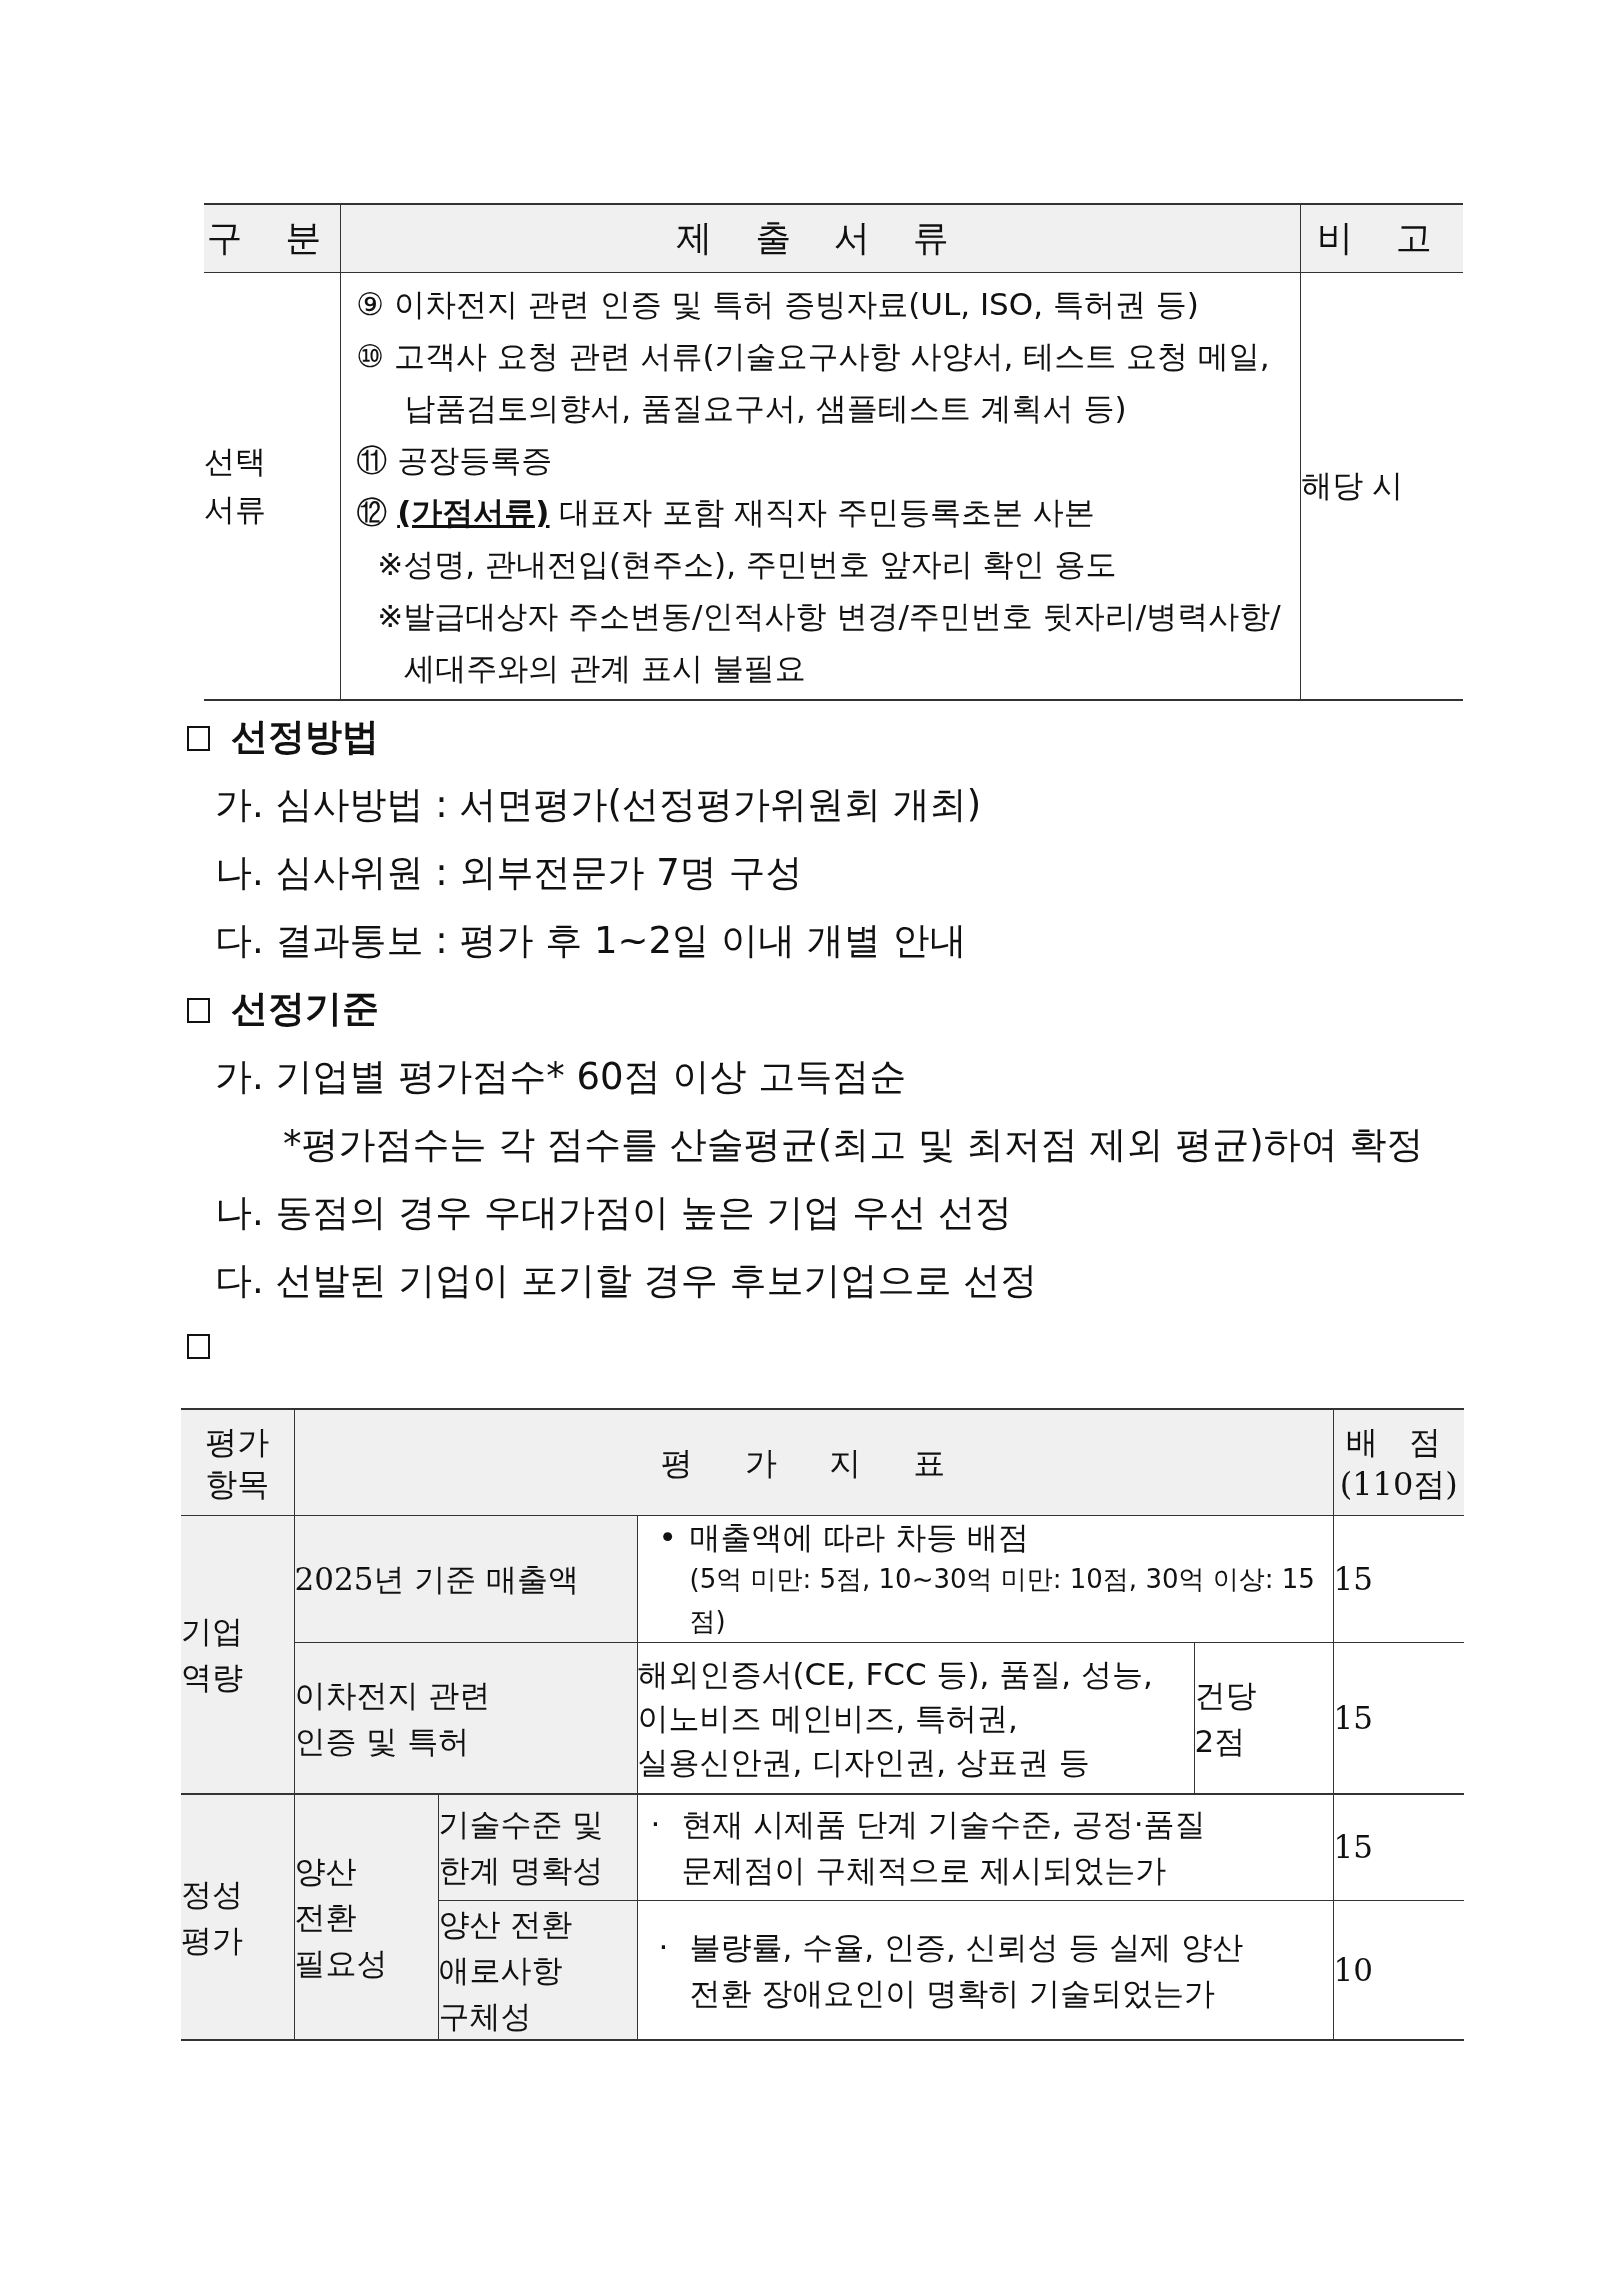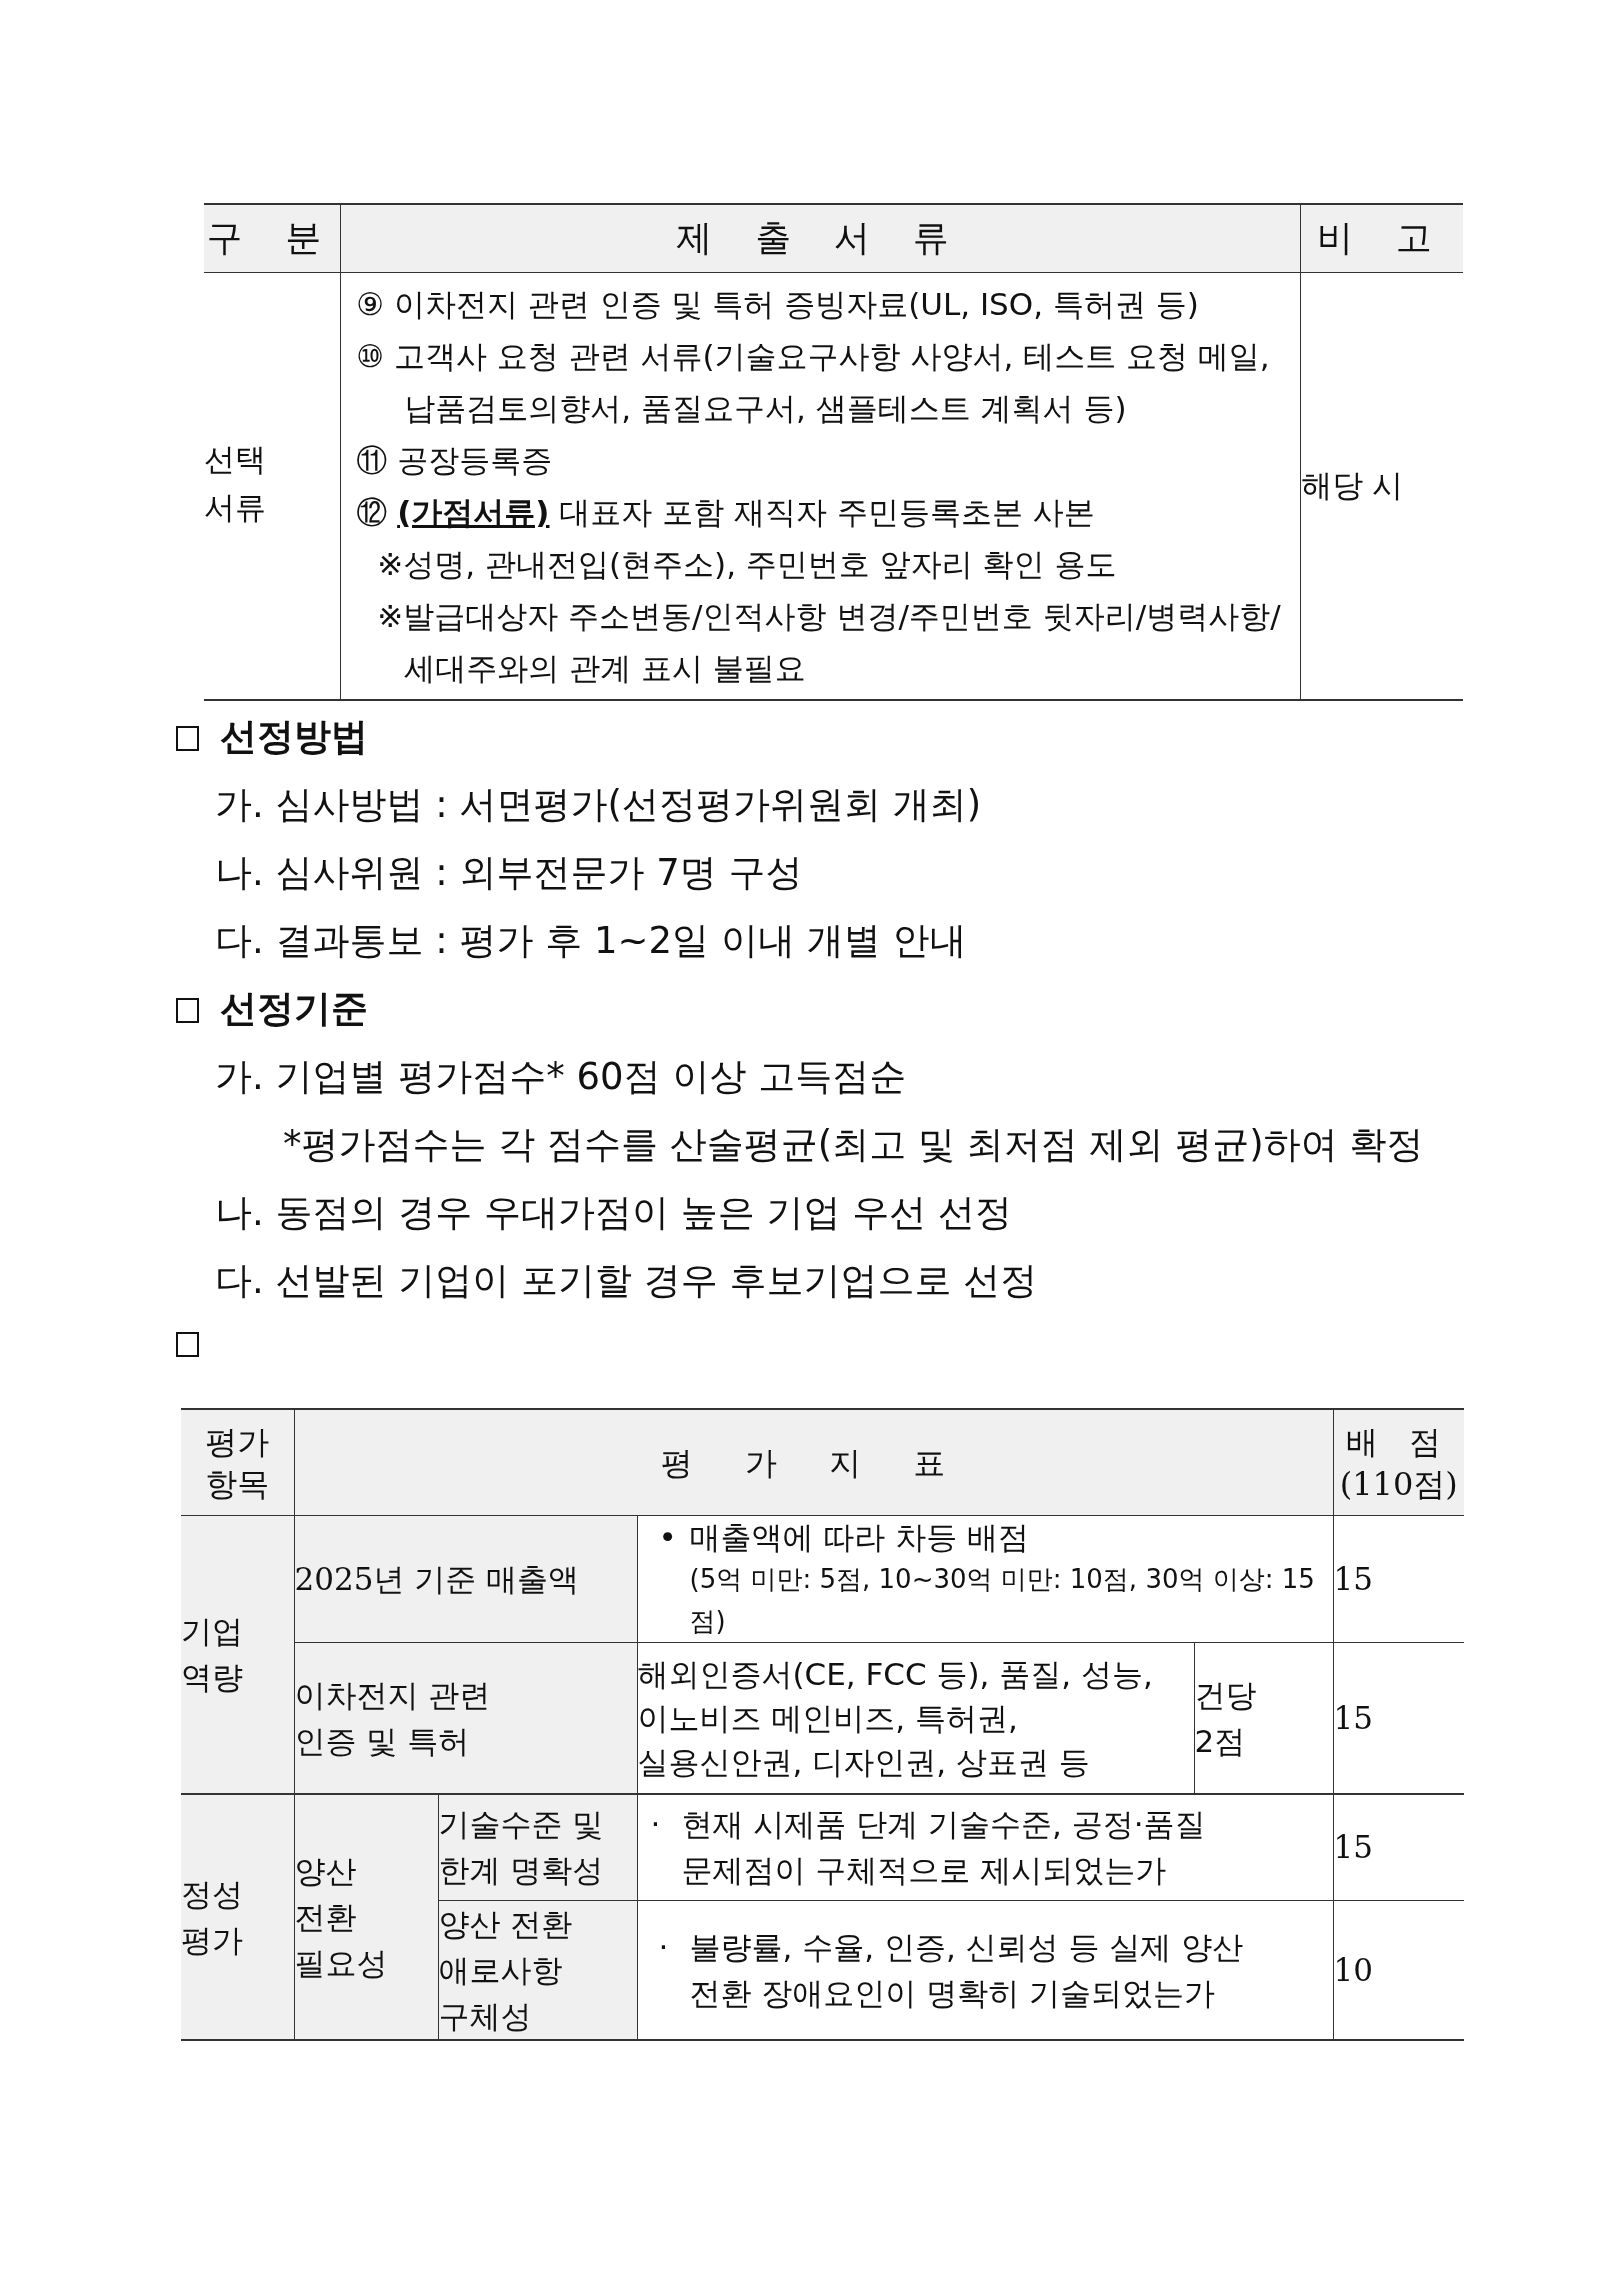--- a/index.html
+++ b/index.html
@@ -14,21 +14,21 @@
   .shade { background: #f0f0f0; }
   .center { }
   .t1 { left: 204px; top: 203px; width: 1259px; font-size: 32px; }
   .t1 th { height: 67px; font-weight: normal; font-size: 36px; letter-spacing: 15.7px; }
   .t1 .docs { padding: 5.2px 0 5.2px 15.7px; line-height: 52px; font-family: "DejaVu Sans", sans-serif; font-size: 31px; }
   .t1 .docs div { white-space: nowrap; }
   .indent1 { padding-left: 48px; }
   .indent-note { padding-left: 21px; }
   .indent-note2 { padding-left: 48px; }
   .u { text-decoration: underline; text-decoration-thickness: 2.6px; font-weight: bold; }
-  .sec { font-family: Liberation Mono, monospace; font-size: 37px; font-weight: bold; left: 176px; }
+  .sec { font-family: Liberation Sans, sans-serif; font-size: 37px; font-weight: bold; left: 187px; }
   .box { display: inline-block; width: 23px; height: 25px; border: 2.6px solid #111; margin-right: 21px; vertical-align: -2.1px; box-sizing: border-box; }
   .item { font-family: "DejaVu Sans", sans-serif; font-size: 37px; left: 215px; white-space: nowrap; }
   .t2 { left: 181px; top: 1408px; width: 1282px; font-size: 31px; font-family: "DejaVu Sans", sans-serif; }
   .t2 th { font-weight: normal; height: 105px; font-size: 32px; font-family: "DejaVu Serif", serif; line-height: 42px; }
   .t2 td { line-height: 46px; }
   .bullet { display: inline-block; width: 31px; }
   .sm { font-size: 26px; }
 </style>
 </head>
 <body>
@@ -39,21 +39,21 @@
       <col style="width:960px">
       <col style="width:162px">
     </colgroup>
   <tbody>
       <tr>
     <th class="shade top-rule noside-l center">구 분</th>
     <th class="shade top-rule center">제 출 서 류</th>
     <th class="shade top-rule noside-r center">비 고</th>
   </tr>
   <tr>
-    <td class="noside-l bottom-rule center" style="font-family:Liberation Mono, monospace;font-size:31px;line-height:48px;">
+    <td class="noside-l bottom-rule center" style="font-family:Liberation Sans, sans-serif;font-size:31px;line-height:48px;">
       <div>선택</div>
       <div>서류</div>
     </td>
     <td class="bottom-rule docs">
       <div><span>⑨</span> <span>이차전지 관련 인증 및 특허 증빙자료(UL, ISO, 특허권 등)</span></div>
       <div><span>⑩</span> <span>고객사 요청 관련 서류(기술요구사항 사양서, 테스트 요청 메일,</span></div>
       <div class="indent1">납품검토의향서, 품질요구서, 샘플테스트 계획서 등)</div>
       <div><span>⑪</span> <span>공장등록증</span></div>
       <div><span>⑫</span> <span class="u">(가점서류)</span><span> 대표자 포함 재직자 주민등록초본 사본</span></div>
       <div class="indent-note">※성명, 관내전입(현주소), 주민번호 앞자리 확인 용도</div>

